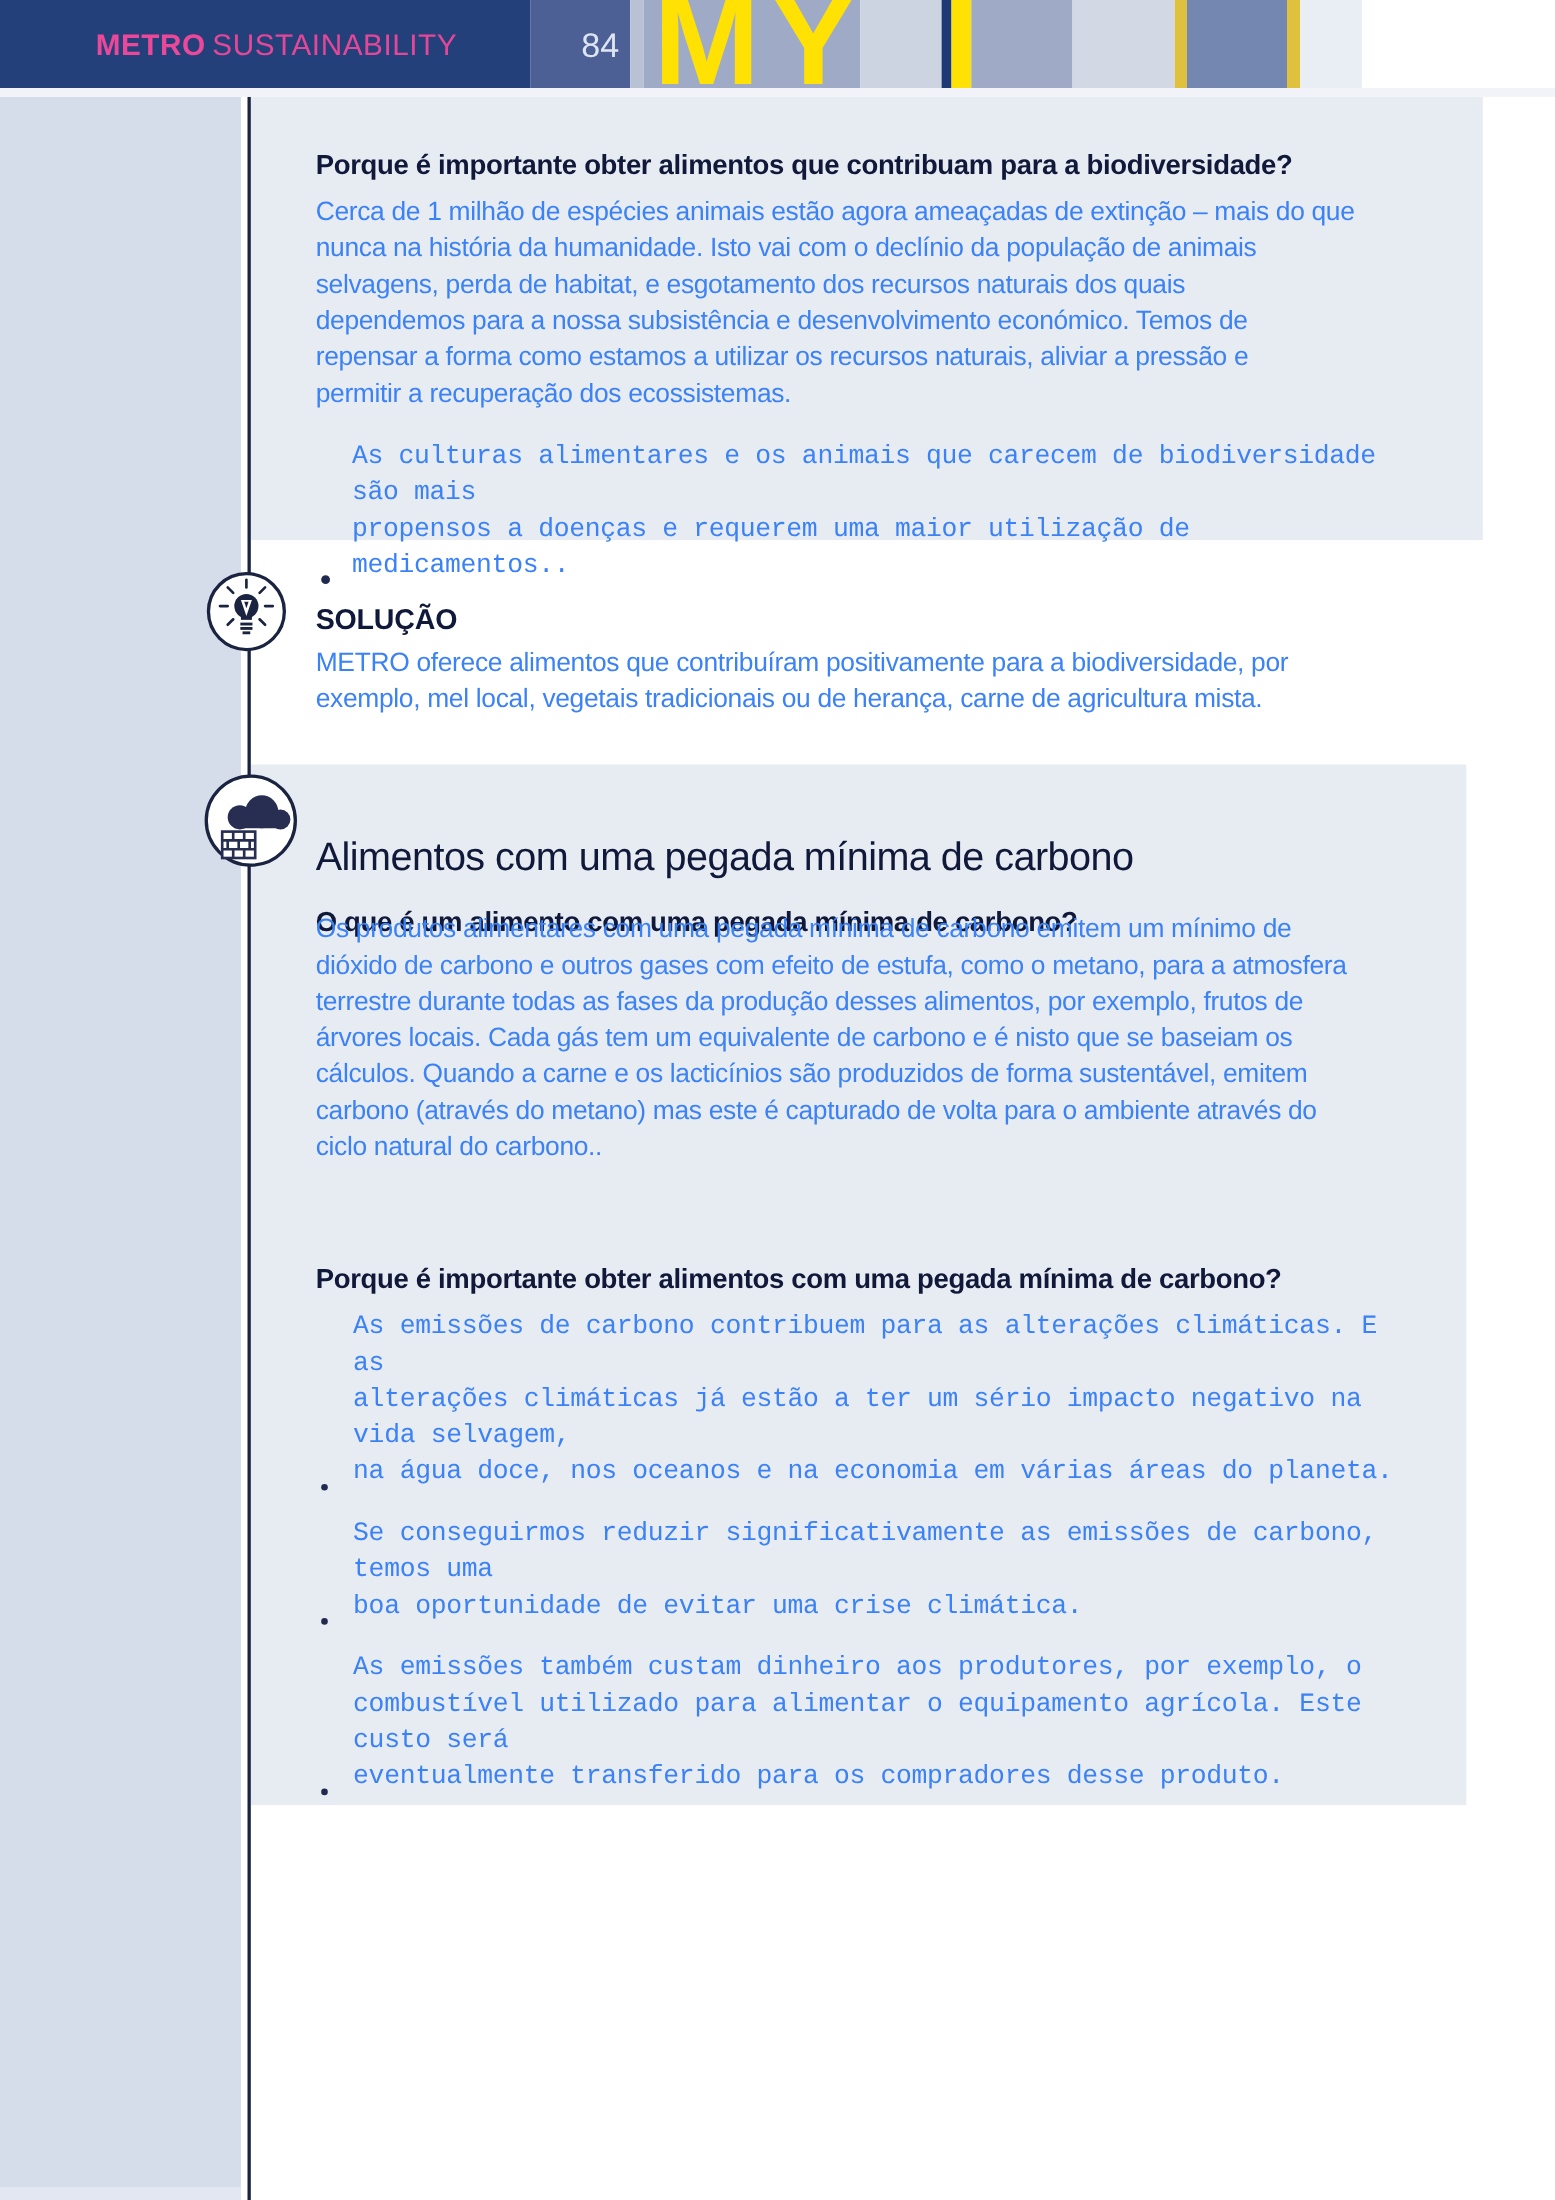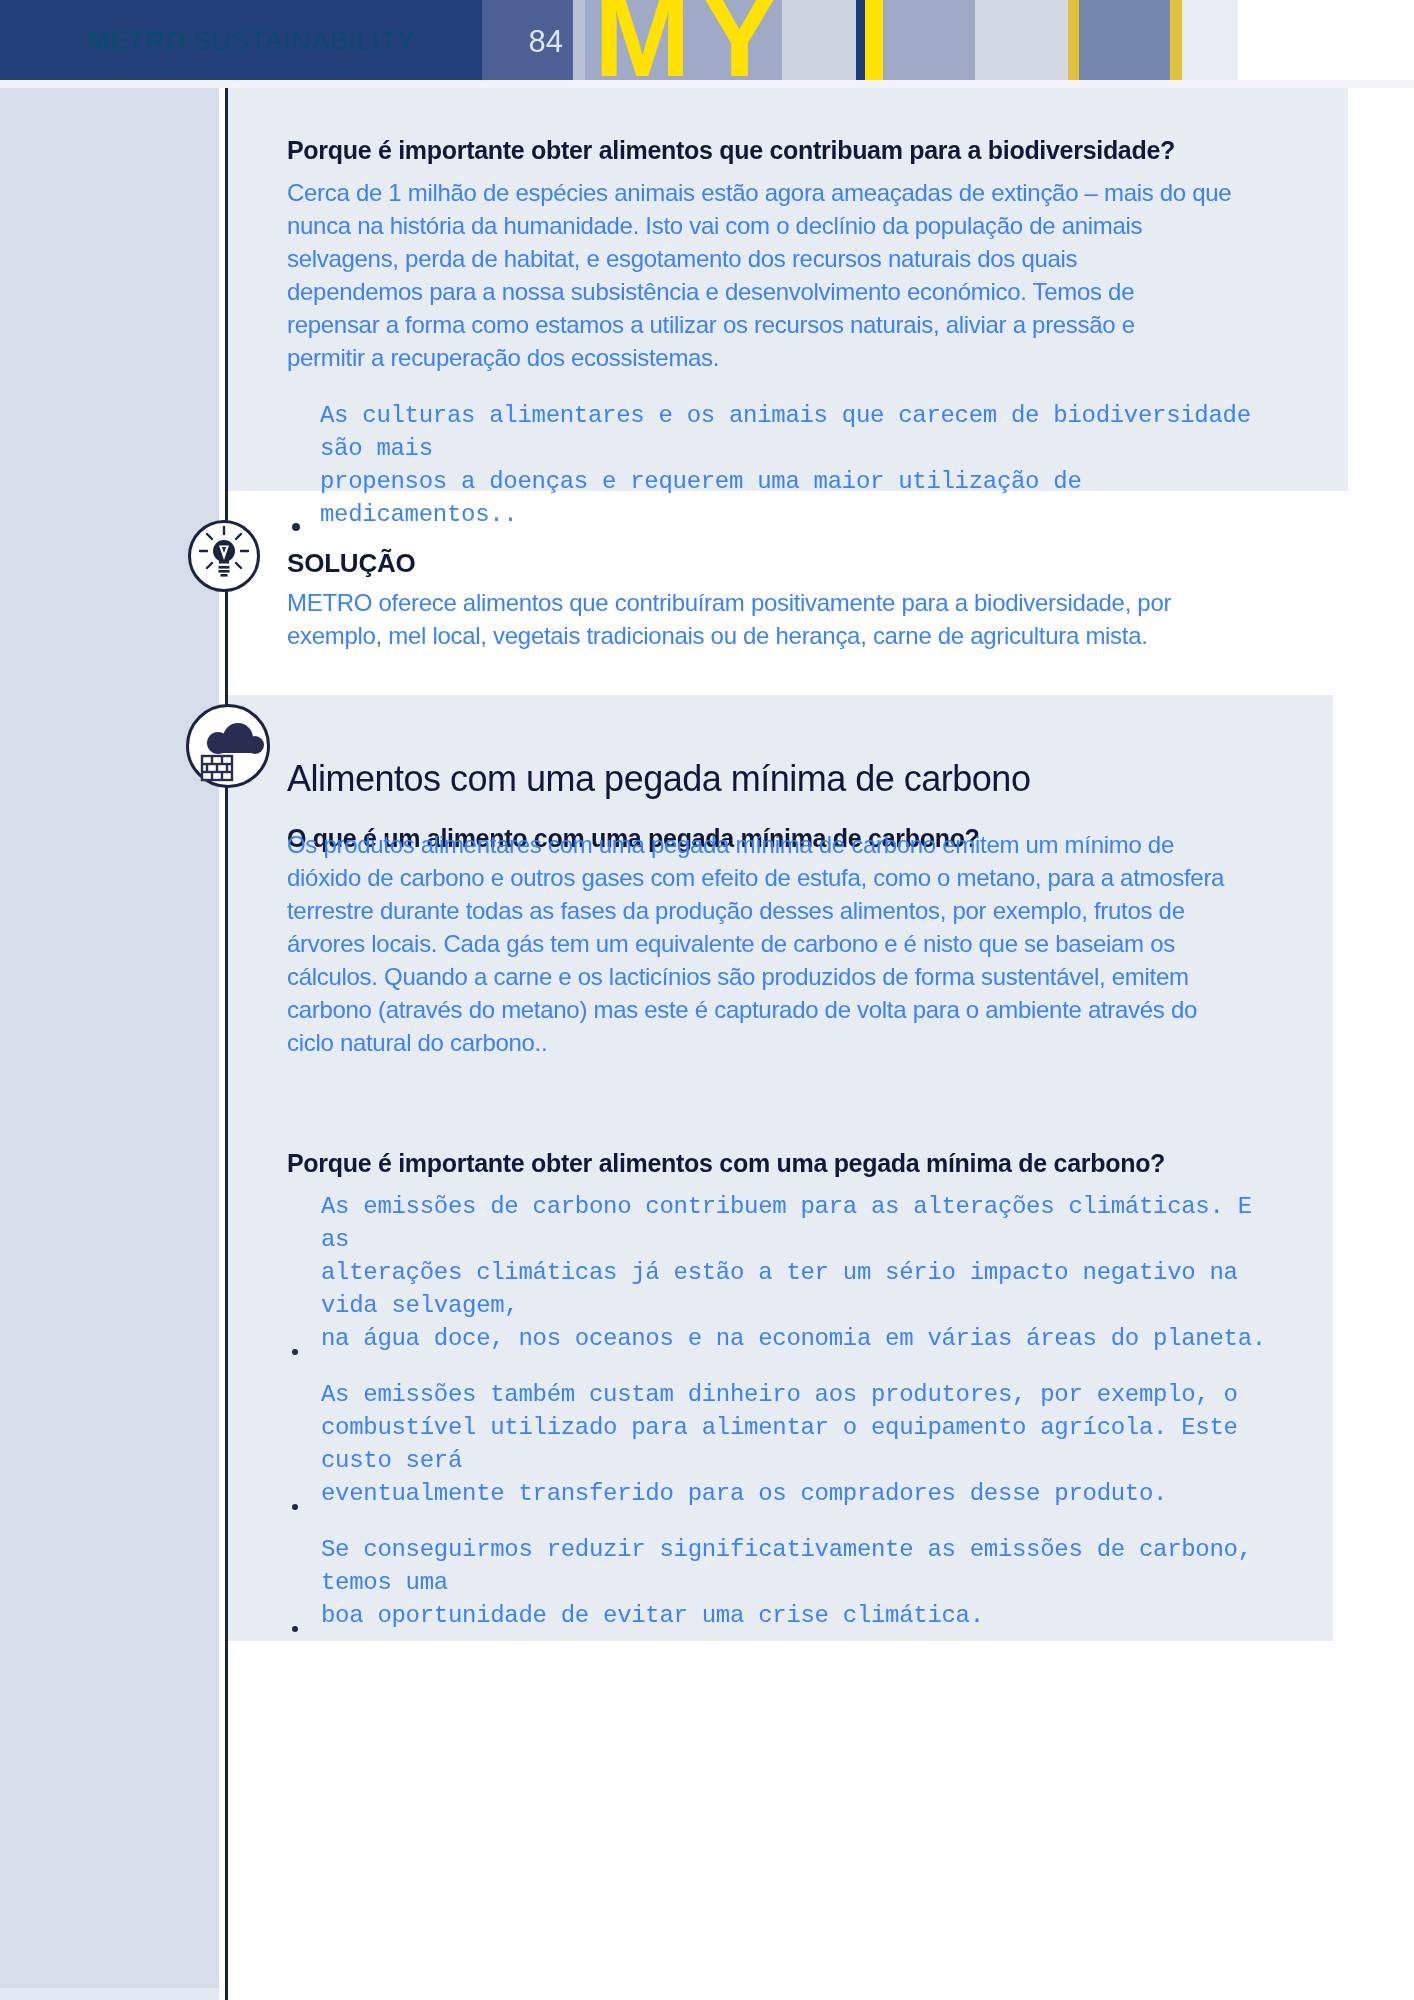--- a/index.html
+++ b/index.html
@@ -10,21 +10,21 @@
     -webkit-font-smoothing:antialiased;
   }
   
   .header{
     position:absolute;left:0;top:0;width:1238px;height:80px;
     display:flex;flex-direction:row;overflow:hidden;z-index:5;
   }
   .header .stripe{height:80px;flex:0 0 auto;}
   .brand{
     position:absolute;left:87px;top:0;height:80px;line-height:82px;
-    color:#0c4a6e;font-size:27px;letter-spacing:.5px;z-index:7;white-space:nowrap;
+    color:#ec4899;font-size:27px;letter-spacing:.5px;z-index:7;white-space:nowrap;
   }
   .brand .bold{font-weight:700;}
   .brand .light{font-weight:400;margin-left:6px;opacity:.96;}
   .page-num{
     position:absolute;left:482px;top:0;width:81px;height:80px;line-height:84px;
     text-align:right;color:#dde5f2;font-size:31px;z-index:7;
   }
   .watermark{
     position:absolute;left:594px;top:-22px;z-index:6;
     font-size:116px;font-weight:800;line-height:1;
@@ -182,22 +182,22 @@
 <div class="qhead" style="top:1147px;">Porque é importante obter alimentos com uma pegada mínima de carbono?</div>
 <div class="abs" style="left:292px;top:1190px;width:980px;">
   <div class="bullet">
     <span class="dot sm"></span>
     <span class="body-text">As emissões de carbono contribuem para as alterações climáticas. E as
 alterações climáticas já estão a ter um sério impacto negativo na vida selvagem,
 na água doce, nos oceanos e na economia em várias áreas do planeta.</span>
   </div>
   <div class="bullet">
     <span class="dot sm"></span>
+    <span class="body-text">Se conseguirmos reduzir significativamente as emissões de carbono, temos uma
+boa oportunidade de evitar uma crise climática.</span>
+  </div>
+  <div class="bullet">
+    <span class="dot sm"></span>
     <span class="body-text">As emissões também custam dinheiro aos produtores, por exemplo, o
 combustível utilizado para alimentar o equipamento agrícola. Este custo será
 eventualmente transferido para os compradores desse produto.</span>
   </div>
-  <div class="bullet">
-    <span class="dot sm"></span>
-    <span class="body-text">Se conseguirmos reduzir significativamente as emissões de carbono, temos uma
-boa oportunidade de evitar uma crise climática.</span>
-  </div>
 </div>
 
 </body></html>

